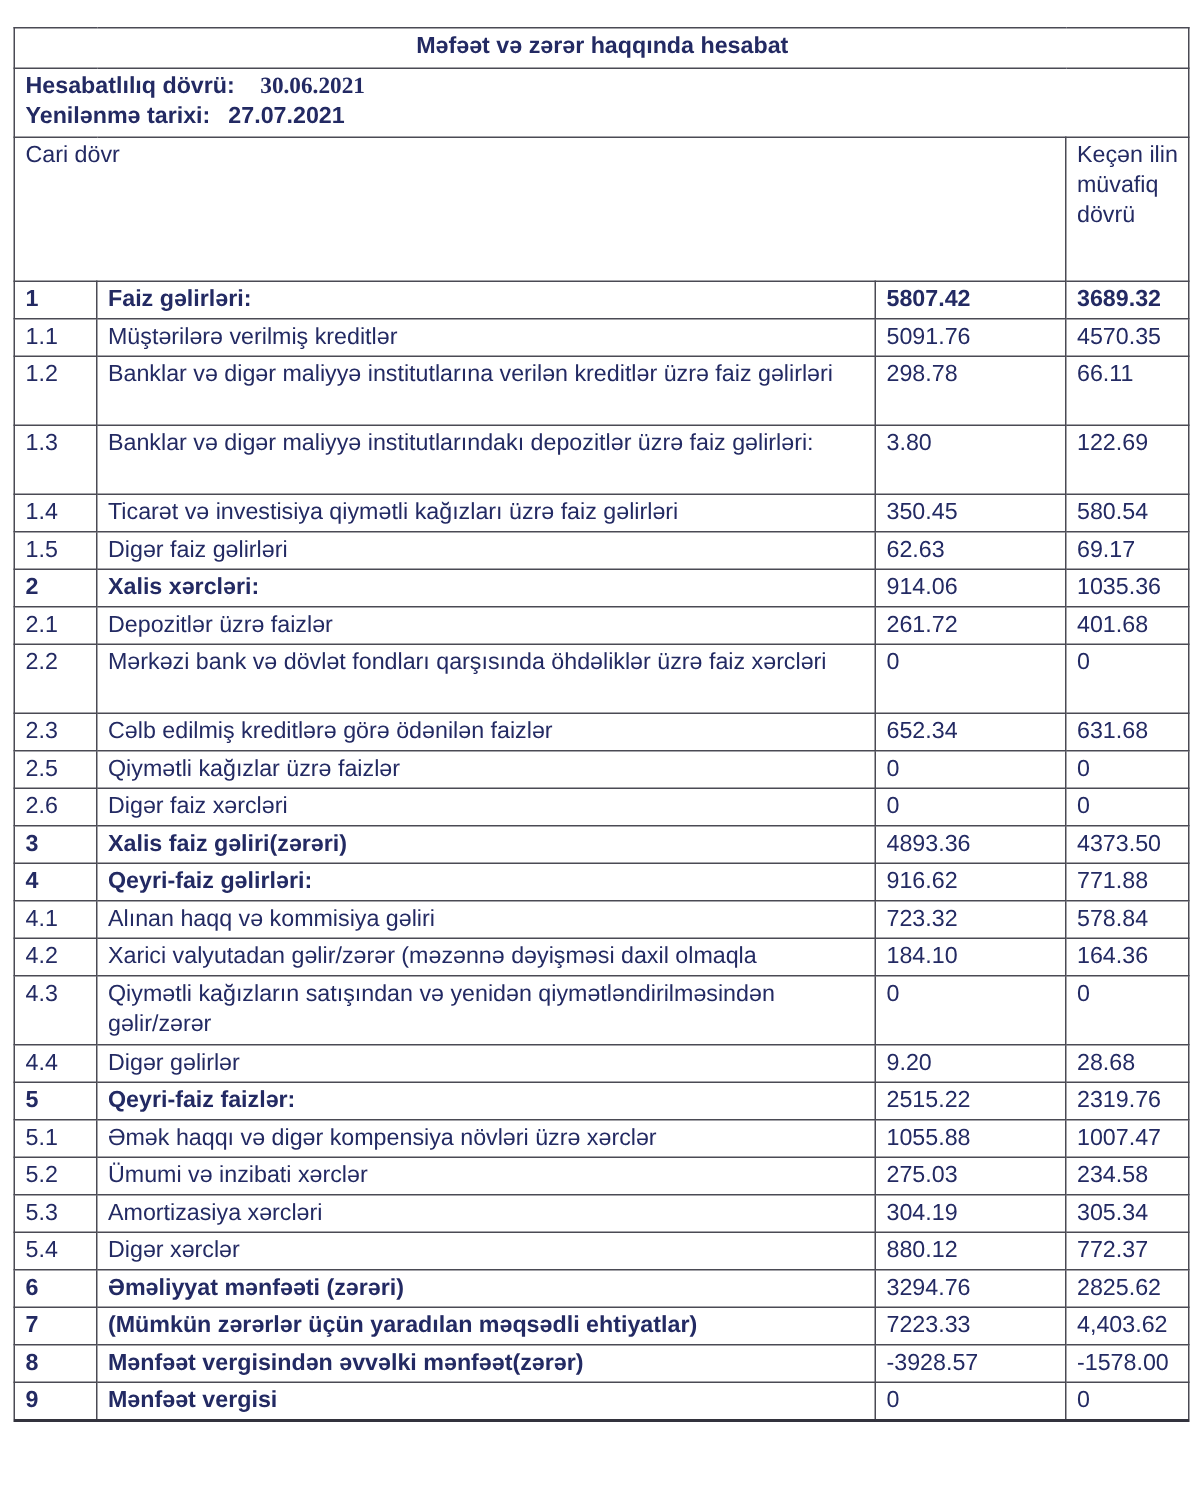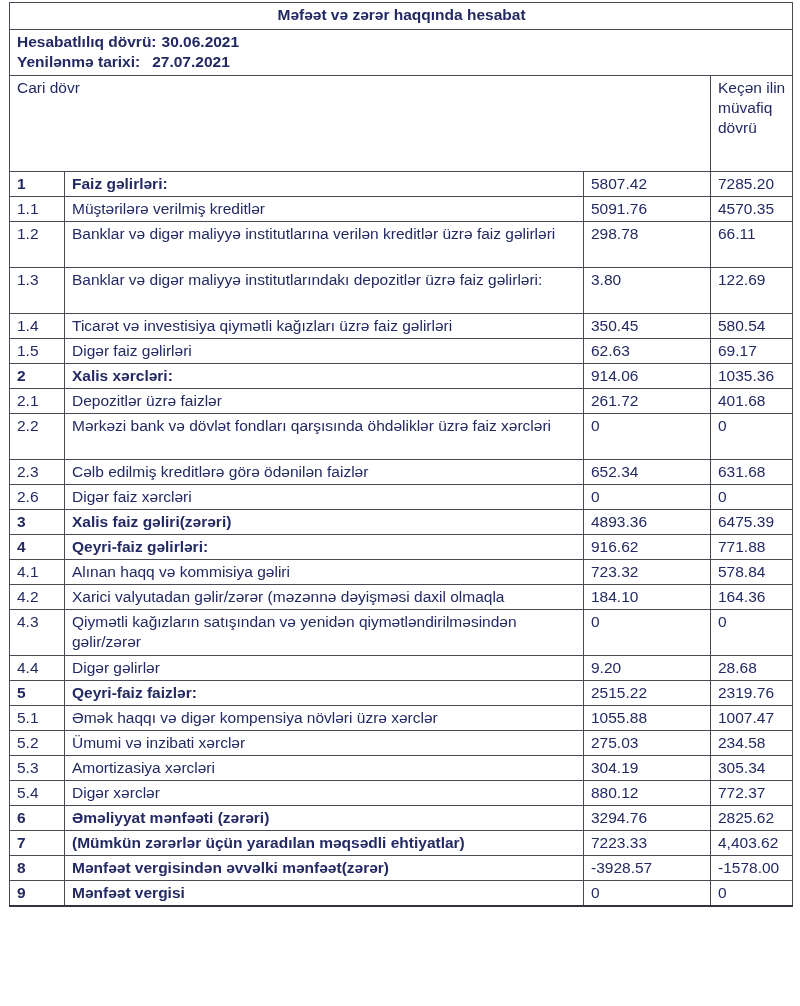--- a/index.html
+++ b/index.html
@@ -8,21 +8,21 @@
     background: #ffffff;
   }
   body {
     width: 800px;
     height: 1006px;
     font-family: "Liberation Sans", sans-serif;
     color: #232a63;
     overflow: hidden;
   }
   .sheet {
-    padding: 2px 8px 0 9px;
+    padding: 18px 8px 0 9px;
   }
   table.pnl {
     width: 783px;
     border-collapse: collapse;
     table-layout: fixed;
     border: 1px solid #3c3c46;
     border-bottom: 2px solid #33333d;
   }
   table.pnl td {
     border: 1px solid #4a4a54;
@@ -42,36 +42,36 @@
     padding-top: 3px;
   }
   tr.title-row { height: 27px; }
   tr.info-row { height: 46px; }
   td.info-cell {
     font-weight: 700;
     font-size: 15.5px;
     line-height: 22px;
     padding-left: 8px;
   }
-  .info-val  { margin-left: 5px; }
+  .info-val  { margin-left: 17px; font-family: Liberation Serif, serif; }
   .info-val2 { margin-left: 12px; }
   tr.colhead-row { height: 96px; }
   td.colhead {
     line-height: 23px;
     font-size: 15.5px;
     padding-top: 2px;
   }
   
   tr.h1 { height: 25px; }
   tr.h2 { height: 46px; }
   td.c-no    { padding-left: 6px; }
   td.c-label { padding-left: 8px; }
   td.c-val   { padding-left: 7px; }
   tr.sec td.c-no, tr.sec td.c-label { font-weight: 700; }
-  tr.grand td { font-weight: 400; }
+  tr.grand td { font-weight: 700; }
 </style>
 </head>
 <body>
 
 <div class="sheet">
   <table class="pnl">
     <colgroup>
       <col style="width:55px">
       <col style="width:519px">
       <col style="width:127px">
@@ -96,21 +96,21 @@
 
     <tr class="colhead-row">
       <td class="colhead" colspan="3">Cari dövr</td>
       <td class="colhead">Keçən ilin müvafiq dövrü</td>
     </tr>
 
     <tr class="h1 sec grand">
       <td class="c-no">1</td>
       <td class="c-label">Faiz gəlirləri:</td>
       <td class="c-val">5807.42</td>
-      <td class="c-val">7285.20</td>
+      <td class="c-val">3689.32</td>
     </tr>
     <tr class="h1">
       <td class="c-no">1.1</td>
       <td class="c-label">Müştərilərə verilmiş kreditlər</td>
       <td class="c-val">5091.76</td>
       <td class="c-val">4570.35</td>
     </tr>
     <tr class="h2">
       <td class="c-no">1.2</td>
       <td class="c-label">Banklar və digər maliyyə institutlarına verilən kreditlər üzrə faiz gəlirləri</td>
@@ -153,30 +153,36 @@
       <td class="c-val">0</td>
       <td class="c-val">0</td>
     </tr>
     <tr class="h1">
       <td class="c-no">2.3</td>
       <td class="c-label">Cəlb edilmiş kreditlərə görə ödənilən faizlər</td>
       <td class="c-val">652.34</td>
       <td class="c-val">631.68</td>
     </tr>
     <tr class="h1">
+      <td class="c-no">2.5</td>
+      <td class="c-label">Qiymətli kağızlar üzrə faizlər</td>
+      <td class="c-val">0</td>
+      <td class="c-val">0</td>
+    </tr>
+    <tr class="h1">
       <td class="c-no">2.6</td>
       <td class="c-label">Digər faiz xərcləri</td>
       <td class="c-val">0</td>
       <td class="c-val">0</td>
     </tr>
     <tr class="h1 sec">
       <td class="c-no">3</td>
       <td class="c-label">Xalis faiz gəliri(zərəri)</td>
       <td class="c-val">4893.36</td>
-      <td class="c-val">6475.39</td>
+      <td class="c-val">4373.50</td>
     </tr>
     <tr class="h1 sec">
       <td class="c-no">4</td>
       <td class="c-label">Qeyri-faiz gəlirləri:</td>
       <td class="c-val">916.62</td>
       <td class="c-val">771.88</td>
     </tr>
     <tr class="h1">
       <td class="c-no">4.1</td>
       <td class="c-label">Alınan haqq və kommisiya gəliri</td>

